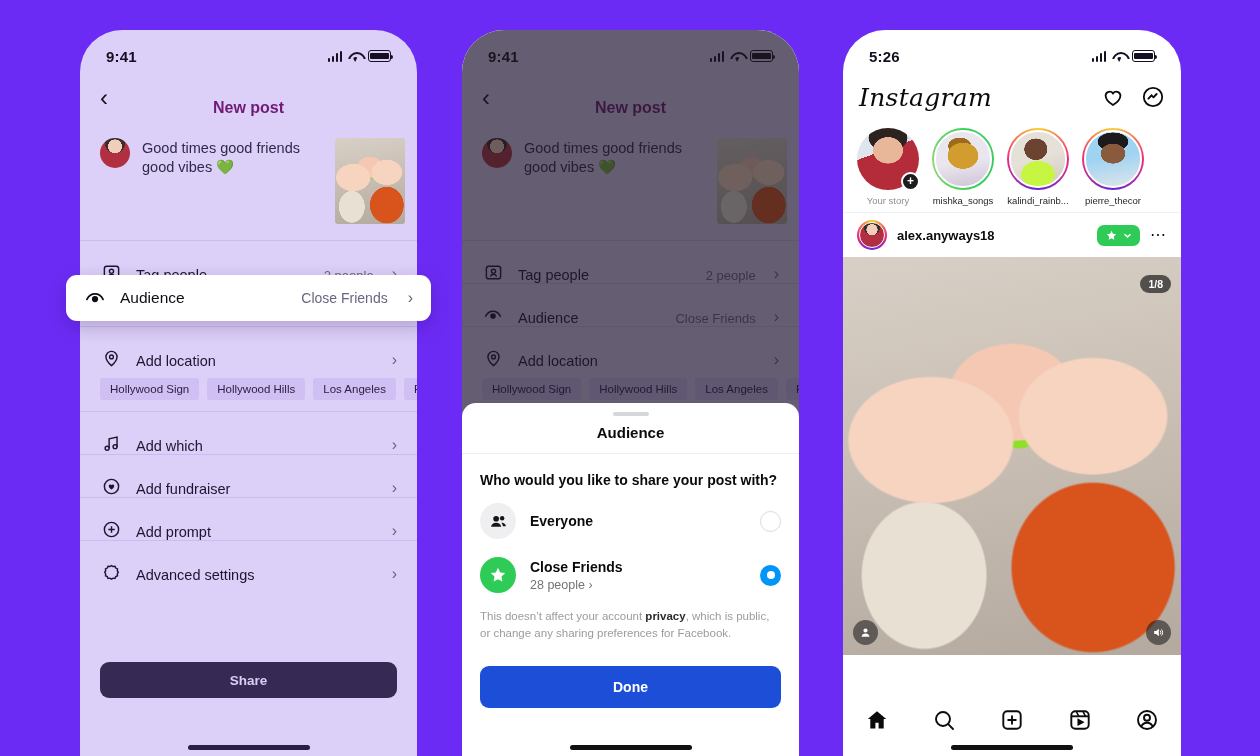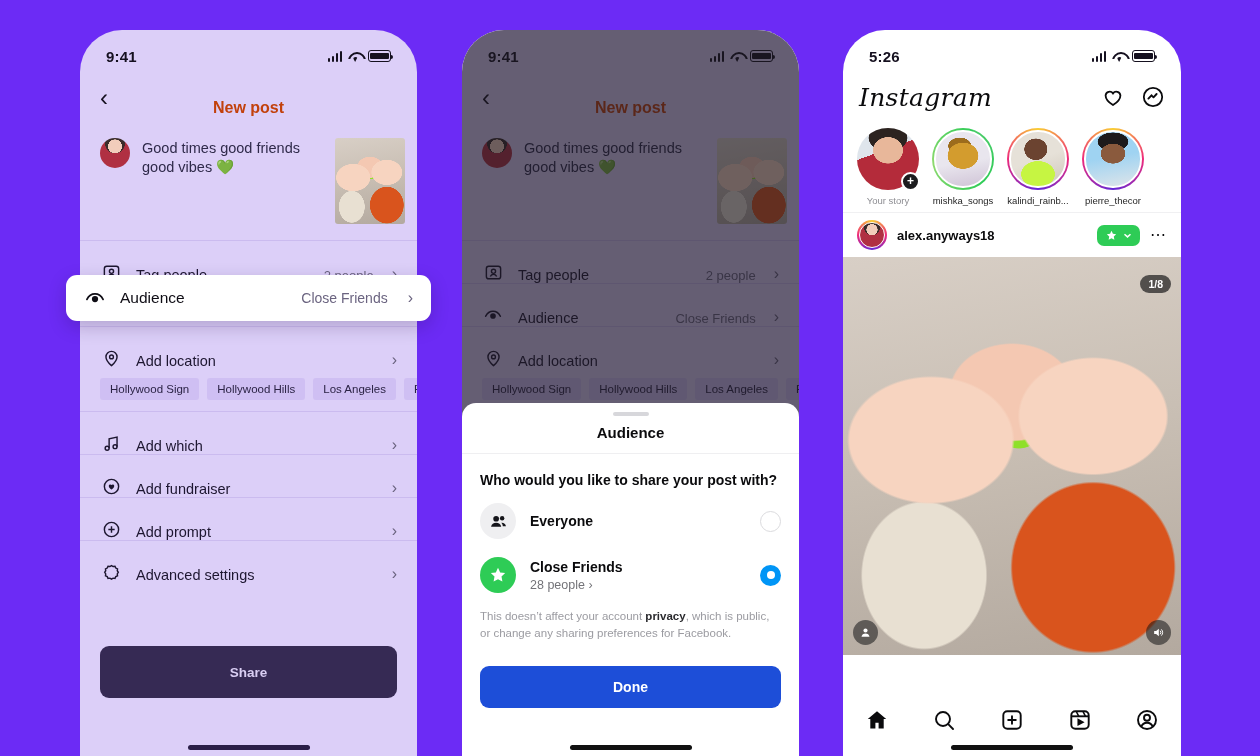--- a/index.html
+++ b/index.html
@@ -47,21 +47,21 @@
     clip-path: polygon(0 0, 100% 0, 50% 100%);
   }
   .battery { width: 23px; height: 11.5px; border: 1.6px solid #15101f; border-radius: 3px; position: relative; padding: 1.3px; }
   .battery::after{content:"";position:absolute;right:-3.2px;top:3.3px;width:2px;height:4px;background:#15101f;border-radius:0 2px 2px 0;}
   .battery span{display:block;height:100%;background:#15101f;border-radius:1px;}
 
   
   .navbar {
     height: 44px; display:flex; align-items:center; position: relative; padding: 0 20px;
   }
-  .nav-title { position:absolute; left:0; right:0; text-align:center; font-size:16px; font-weight:700; color:#c2410c;margin-top:20px; }
+  .nav-title { position:absolute; left:0; right:0; text-align:center; font-size:16px; font-weight:700; color:#701a75;margin-top:20px; }
   .chev-back { font-size: 24px; color:#15101f; line-height:1; font-weight:300; position:relative; z-index:2; }
 
   
   .composer { display:flex; gap:12px; padding: 18px 12px 16px 20px; align-items:flex-start; }
   .av { width:30px; height:30px; border-radius:50%; flex:0 0 auto; overflow:hidden; position:relative; }
   .av-alex { background:
       radial-gradient(circle at 50% 28%, #f2cdbb 0 26%, transparent 27%),
       radial-gradient(circle at 50% 18%, #3a2c2a 0 34%, transparent 35%),
       linear-gradient(#b03042 0 100%);
   }
@@ -100,21 +100,21 @@
     background: rgba(140,110,220,.16);
     border-radius: 3px; padding: 5px 10px; font-size:11.5px; color:#2b2345; white-space:nowrap;
   }
 
   .toggle { width:40px; height:22px; border-radius:11px; background: rgba(120,90,190,.22); position:relative; }
   .toggle .knob{ position:absolute; left:1.5px; top:1.5px; width:19px; height:19px; border-radius:50%; background:#ECE2FB; box-shadow:0 1px 2px rgba(0,0,0,.2); }
 
   
   .share-wrap { position:absolute; left:0; right:0; bottom:58px; padding: 0 20px; }
   .share-btn {
-    height:52px; border-radius:9px; background:#362A54; color:#D9CEF3;
+    height:36px; border-radius:9px; background:#362A54; color:#D9CEF3;
     display:flex; align-items:center; justify-content:center; font-size:13.5px; font-weight:600;margin-top:36px;
   }
   .home-ind {
     position:absolute; left:50%; transform:translateX(-50%);
     bottom:6px; width:122px; height:5px; border-radius:3px; background:#2B1F48;
   }
   .home-ind.dark { background:#111; }
 
   
   .highlight-card {

